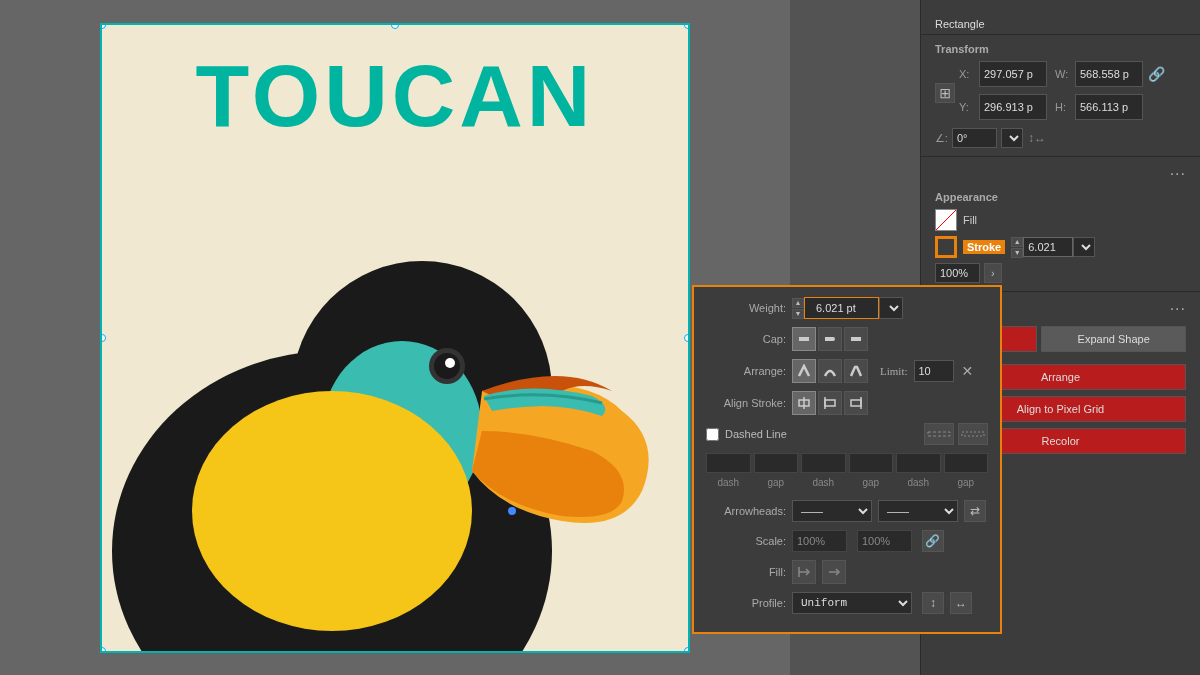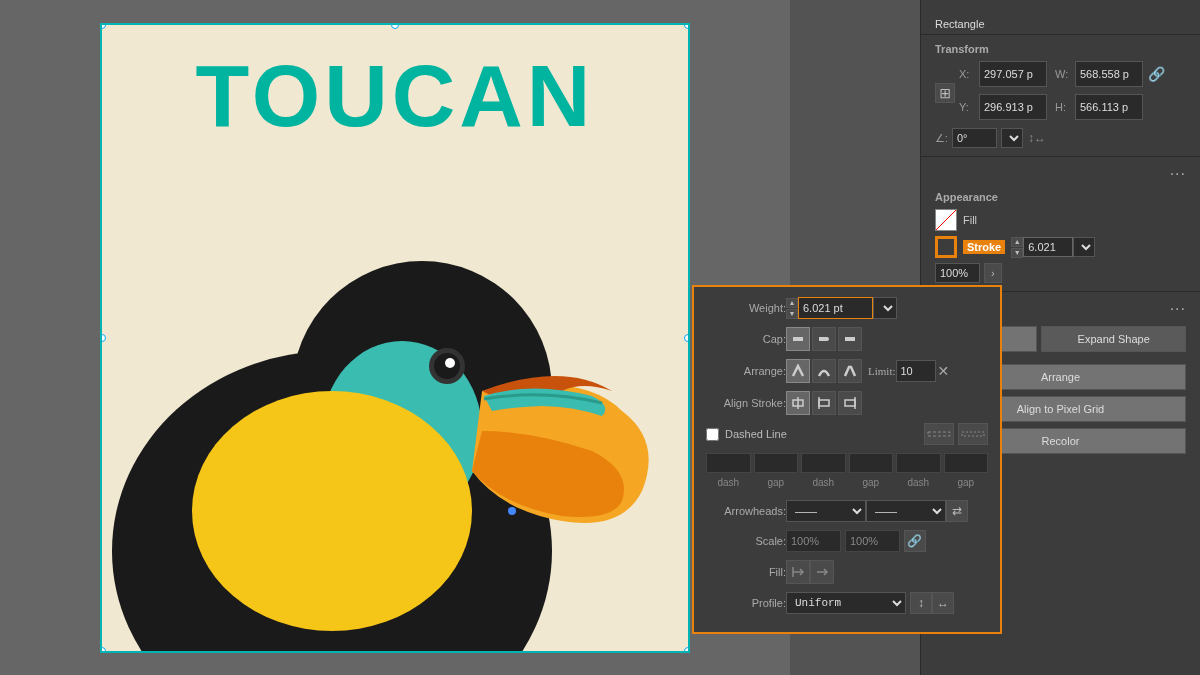--- a/index.html
+++ b/index.html
@@ -206,21 +206,21 @@
     }
 
     
     .action-section {
       padding: 8px 14px;
     }
 
     .action-btn {
       display: block;
       width: 100%;
-      background: #737373;
+      background: #b91c1c;
       border: 1px solid #555;
       color: #ddd;
       font-size: 11px;
       padding: 6px 8px;
       margin-bottom: 6px;
       cursor: pointer;
       text-align: center;
     }
 
     .action-btn-highlight {
@@ -235,37 +235,38 @@
       width: 310px;
       background: #3c3c3c;
       border: 2px solid #e8820c;
       z-index: 100;
       padding: 10px 12px;
     }
 
     .stroke-row {
       display: flex;
       align-items: center;
+      gap: 6px;
       margin-bottom: 8px;
       font-size: 11px;
       color: #bbb;
     }
 
     .stroke-row-label {
       min-width: 80px;
       color: #aaa;
       text-align: right;
     }
 
     .stroke-weight-input {
       background: #2a2a2a;
       border: 1px solid #e8820c;
       color: #ddd;
       font-size: 11px;
-      padding: 2px 4px;
+      padding: 2px 11px;
       width: 75px;
       height: 22px;
     }
 
     .stroke-btn-group {
       display: flex;
       gap: 2px;
     }
 
     .stroke-btn {

